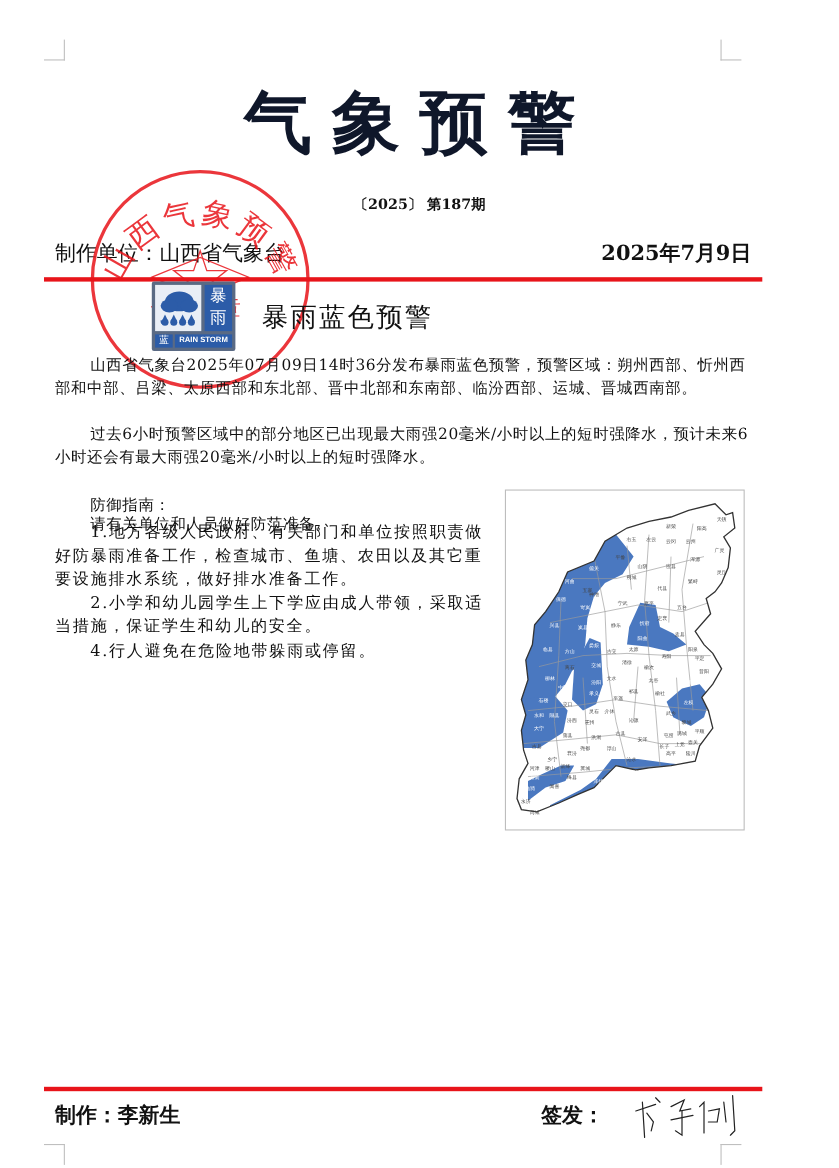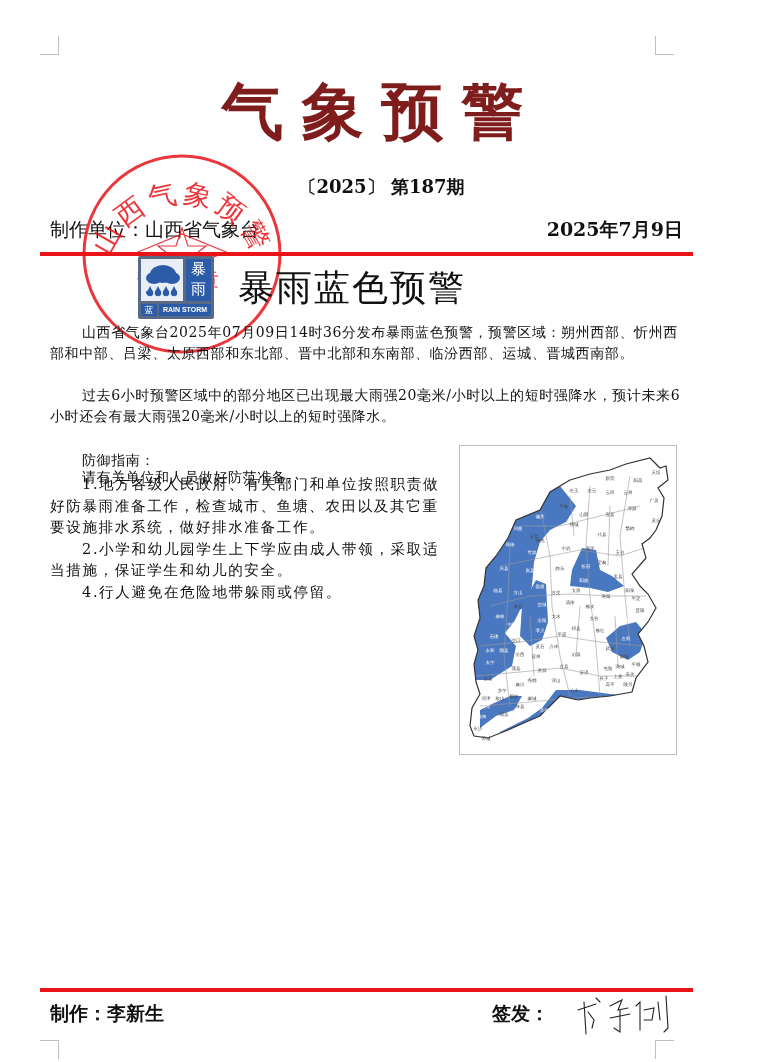--- a/index.html
+++ b/index.html
@@ -5,42 +5,42 @@
   html, body { margin:0; padding:0; background:#ffffff; }
   body { width:763px; height:1062px; position:relative; overflow:hidden;
          font-family:"DejaVu Serif","Liberation Serif",serif; color:#111; }
   .corner { position:absolute; width:18px; height:18px; border-color:#bfbfbf; border-style:solid; border-width:0; }
   .c-tl { left:40px; top:36px; border-right-width:1px; border-bottom-width:1px; }
   .c-tr { left:655px; top:36px; border-left-width:1px; border-bottom-width:1px; }
   .c-bl { left:40px; top:1040px; border-right-width:1px; border-top-width:1px; }
   .c-br { left:655px; top:1040px; border-left-width:1px; border-top-width:1px; }
 
   .title { position:absolute; left:0; width:763px; top:76px; text-align:center;
-           color:#7f1d1d; font-size:62px; font-weight:bold; letter-spacing:18px;
+           color:#0f172a; font-size:62px; font-weight:bold; letter-spacing:18px;
            font-family:"DejaVu Serif","Liberation Serif",serif; line-height:72px; }
   .issue { position:absolute; left:0; width:763px; top:174px; text-align:center;
-           font-size:18px; font-weight:bold; line-height:26px; }
+           font-size:13px; font-weight:bold; line-height:26px; }
   .unit { position:absolute; left:50px; top:217px; font-size:19px; font-weight:normal; }
   .date { position:absolute; right:80px; top:217px; font-size:19px; font-weight:bold; }
   .rule { position:absolute; left:40px; width:653px; height:4px; background:#e8141a; }
   .rule.top { top:252px; }
   .rule.bottom { top:988px; }
 
   .seal { position:absolute; left:78px; top:150px; width:208px; height:208px; pointer-events:none; opacity:0.85; }
 
   .icon { position:absolute; left:138px; top:256px; width:76px; height:63px; background:#5a6a84; border-radius:2px; }
   .icon .cloudbox { position:absolute; left:3px; top:3px; width:42px; height:42px; background:#e9eef6; }
   .icon .txtbox { position:absolute; left:48px; top:3px; width:25px; height:42px; background:#2c5ca8; color:#fff;
                   font-size:15px; line-height:20px; text-align:center; font-family:"DejaVu Sans",sans-serif; }
   .icon .blue { position:absolute; left:3px; top:48px; width:16px; height:12px; background:#2c5ca8; color:#fff;
                 font-size:9px; text-align:center; line-height:12px; font-family:"DejaVu Sans",sans-serif; }
   .icon .rs { position:absolute; left:21px; top:48px; width:52px; height:12px; background:#2c5ca8; color:#fff;
               font-size:7px; text-align:center; line-height:12px; font-family:"Liberation Sans",sans-serif; font-weight:bold; }
 
-  .warn-title { position:absolute; left:238px; top:270px; font-size:36px; letter-spacing:2px; line-height:36px; }
+  .warn-title { position:absolute; left:238px; top:270px; font-size:24px; letter-spacing:2px; line-height:36px; }
 
   .para { position:absolute; left:50px; font-size:14px; line-height:21px; letter-spacing:0.6px; }
   .p1 { top:322px; width:638px; text-indent:32px; }
   .p2 { top:385px; width:638px; text-indent:32px; }
   .p3 { top:427px; width:638px; text-indent:32px;margin-top:40px; }
   .p4 { top:450px; width:398px; text-indent:32px; }
   .guide { position:absolute; left:50px; top:473px; width:396px; font-size:14.6px; line-height:21.5px; letter-spacing:1.6px; }
   .guide p { margin:0; text-indent:32px; }
 
   .map { position:absolute; left:459px; top:445px; width:216px; height:308px; border:1px solid #bdbdbd; background:#fff; }

